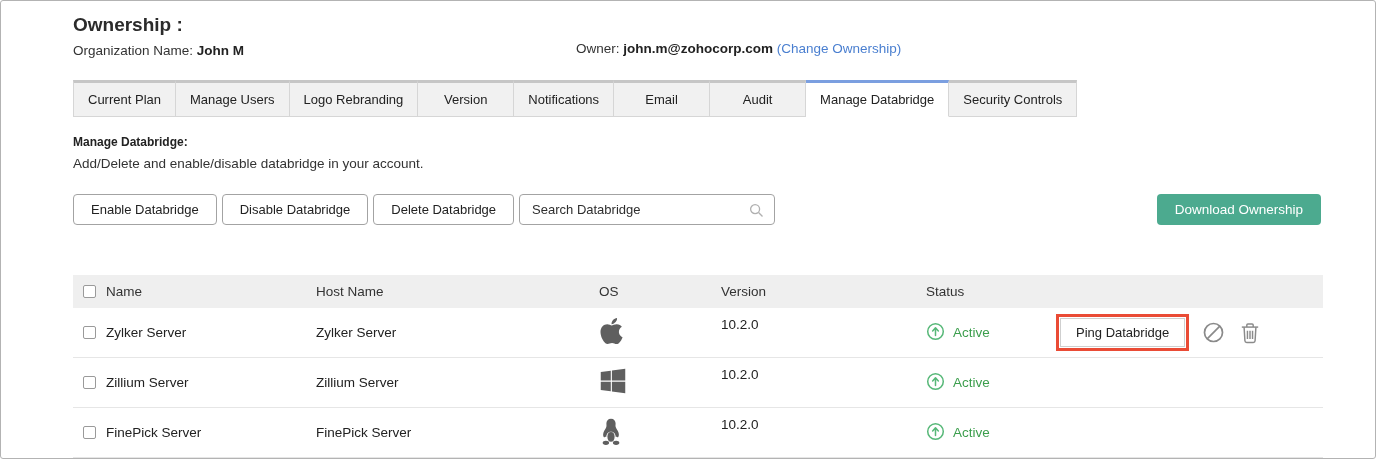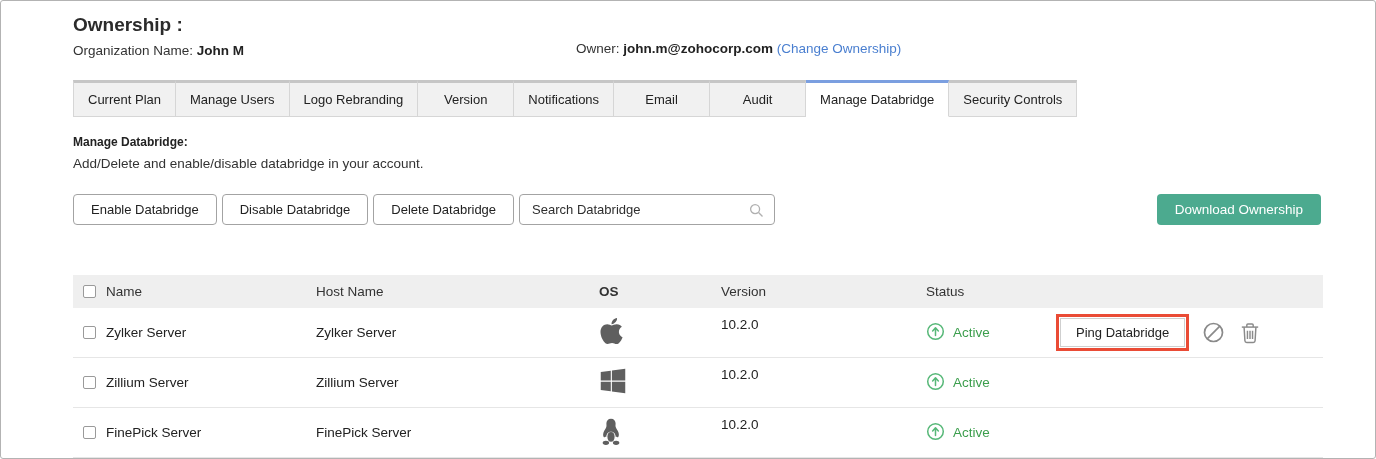--- a/index.html
+++ b/index.html
@@ -66,21 +66,21 @@
     grid-template-columns: 243px 275px 130px 205px 130px 1fr;
     align-items:center;
   }
   .thead { height:33px; background:#efefef; font-size:13.5px; color:#333; }
   .trow { height:50px; border-bottom:1px solid #e6e6e6; font-size:13.5px; color:#222; background:#fff; }
   .cell-name { display:flex; align-items:center; gap:10px; padding-left:10px; }
   .cb {
     display:inline-block; width:13px; height:13px;
     border:1px solid #9a9a9a; border-radius:2px; background:#fff; cursor:pointer; flex:0 0 auto;
   }
-  .cell-os { padding-left:8px; display:flex; align-items:center;font-weight:bold; }
+  .cell-os { padding-left:8px; display:flex; align-items:center; }
   .cell-version span { position:relative; top:-8px; display:inline-block; }
   .cell-status { display:flex; align-items:center; gap:8px; color:#3c9e4d; }
   .cell-actions { display:flex; align-items:center; }
   .ping-outline { border:3px solid #ea4b35; background:#fff; padding:1px; display:inline-block; }
   .ping-btn {
     display:block; background:#fff; border:1px solid #cfcfcf;
     padding:6px 15px; font-size:13px; color:#222; cursor:pointer; font-family:"Liberation Sans",sans-serif;
   }
   .act-icon { display:inline-flex; cursor:pointer; }
   .block-wrap { margin-left:13px; }

